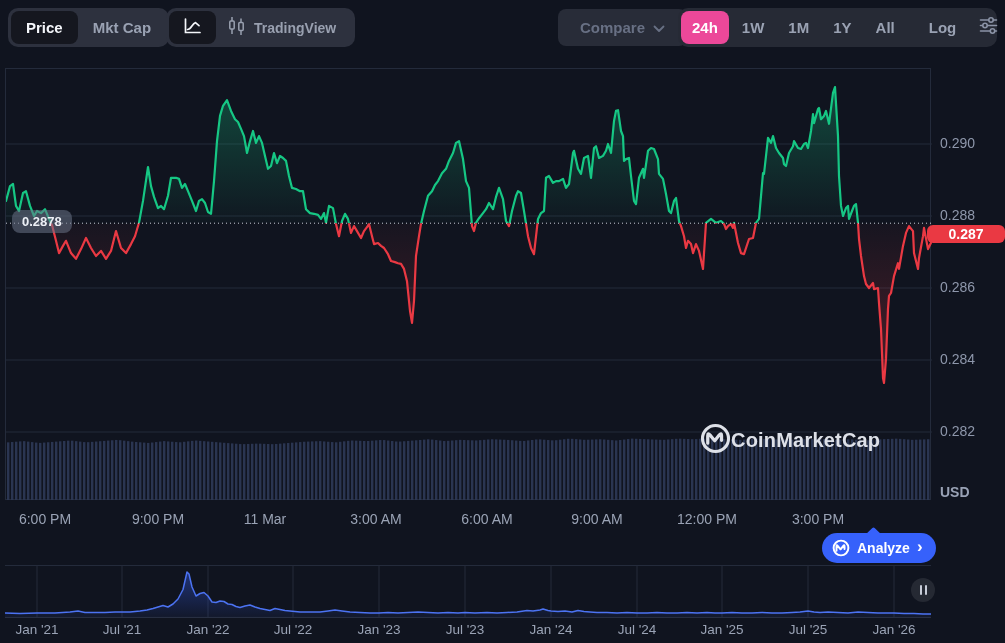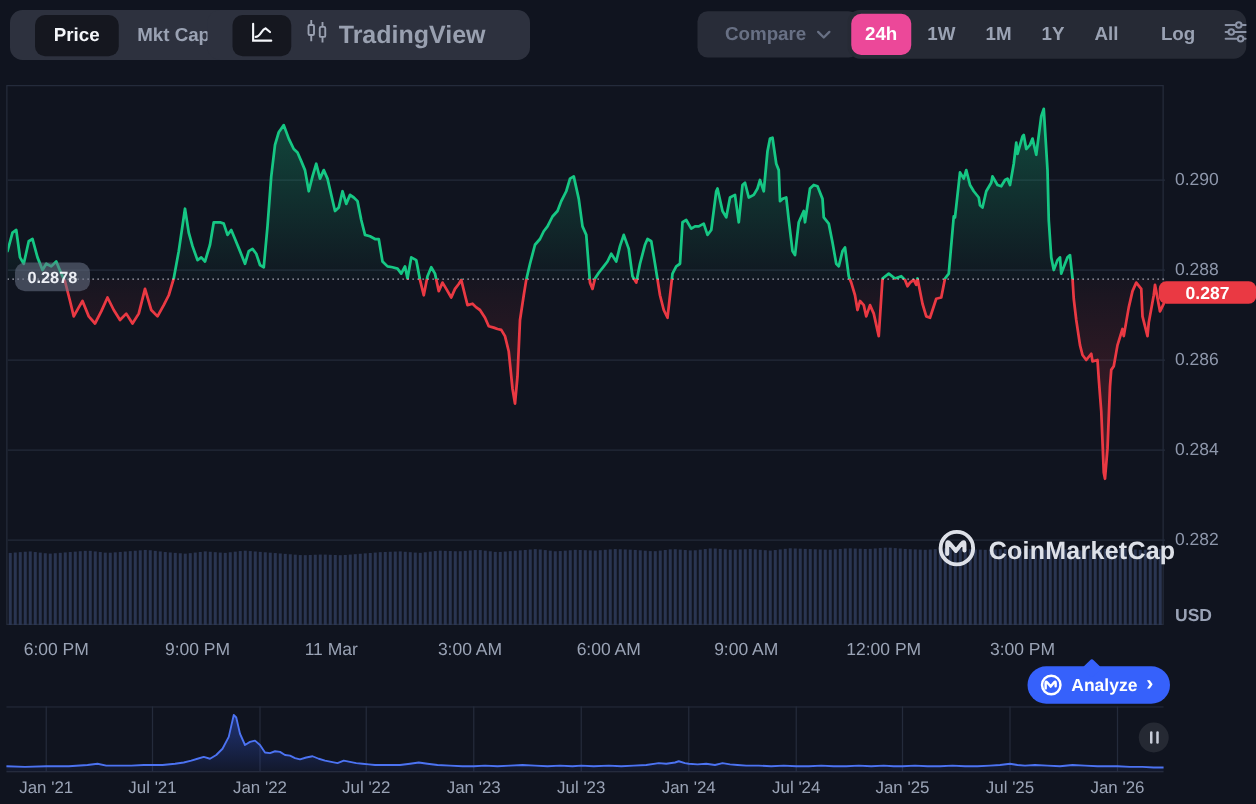--- a/index.html
+++ b/index.html
@@ -9,32 +9,32 @@
     background:#10141f;
     font-family:"Liberation Sans","DejaVu Sans",sans-serif;
     color:#e9ecf3;
     -webkit-font-smoothing:antialiased;
   }
   
   .toolbar { position:absolute; left:0; top:0; width:1005px; height:56px; }
   .seg-group {
     position:absolute; top:8px; height:39px;
     background:#2d313e; border-radius:10px;
-    display:flex; align-items:center; padding:20px;
+    display:flex; align-items:center; padding:3px;
   }
   .seg {
     height:33px; display:flex; align-items:center; justify-content:center;
     padding:0 15px; border-radius:8px; font-size:15px; font-weight:700;
     color:#9aa2b3; cursor:pointer; white-space:nowrap;
   }
   .seg.active { background:#15171f; color:#f4f6fa; }
   .grp-price { left:8px; }
   .grp-tv { left:166px; }
   .grp-tv .seg.icon-seg { width:47px; padding:0; }
-  .tv-label-wrap { display:flex; align-items:center; gap:9px; padding:0 16px 0 12px; color:#99a0b0; font-size:20px; font-weight:700; }
+  .tv-label-wrap { display:flex; align-items:center; gap:9px; padding:0 16px 0 12px; color:#99a0b0; font-size:14px; font-weight:700; }
   .compare-btn {
     position:absolute; left:558px; top:9px; height:37px; width:129px;
     background:#282c38; border-radius:8px;
     display:flex; align-items:center; justify-content:center; gap:8px;
     color:#687084; font-size:15px; font-weight:600; cursor:pointer;
   }
   .range-group {
     position:absolute; left:678px; top:8px; height:39px; width:319px;
     background:#262a35; border-radius:10px;
     display:flex; align-items:center; padding:3px 8px 3px 3px; gap:2px;
@@ -62,22 +62,22 @@
     position:absolute; left:927px; top:225px; width:78px; height:18px; z-index:3;
     background:#ea3943; border-radius:6px;
     display:flex; align-items:center; justify-content:center;
     font-size:14px; font-weight:700; color:#ffffff;
   }
   .y-axis-label { position:absolute; left:940px; font-size:14px; color:#8e97ab; }
   .y-axis-unit  { font-weight:700; color:#99a2b5; }
   .x-axis-label { position:absolute; top:511px; font-size:14px; color:#9aa3b5; transform:translateX(-50%); white-space:nowrap; }
   
   .watermark {
-    position:absolute; left:750px; top:423px; z-index:2;
-    display:flex; align-items:center; gap:10px; opacity:0.95;
+    position:absolute; left:700px; top:423px; z-index:2;
+    display:flex; align-items:center; opacity:0.95;
   }
   .watermark .wm-text { font-size:20px; font-weight:600; color:#e8ebf2; letter-spacing:0.2px; }
   
   .analyze-btn {
     position:absolute; left:822px; top:533px; height:30px; z-index:4;
     background:#3661fb; border-radius:15px;
     display:flex; align-items:center; gap:7px; padding:0 13px 0 10px;
     cursor:pointer; color:#ffffff; font-size:14px; font-weight:700;
   }
   .analyze-btn::before {

